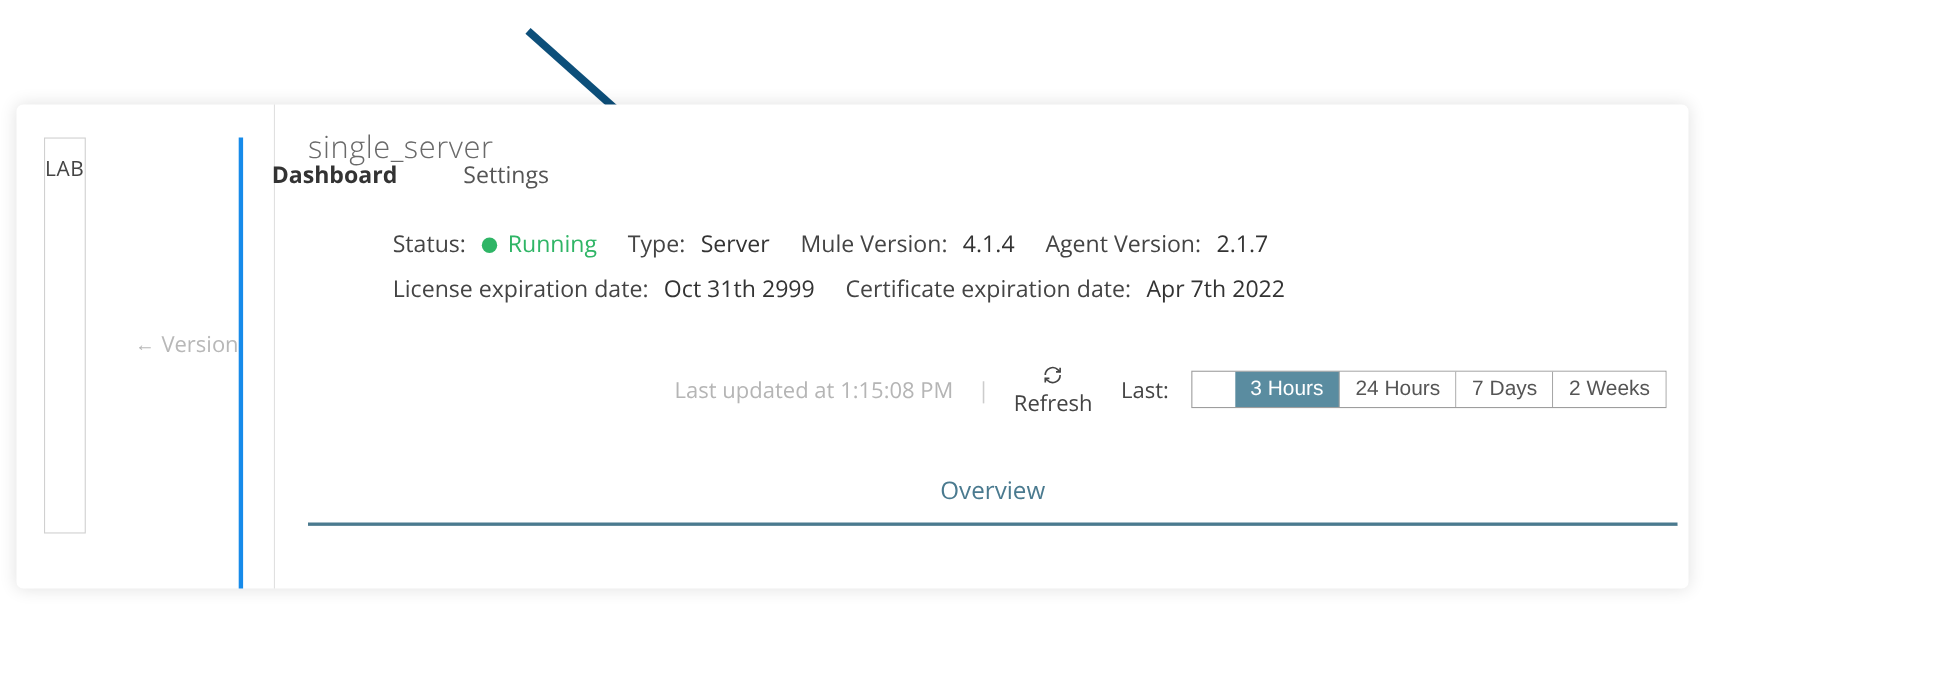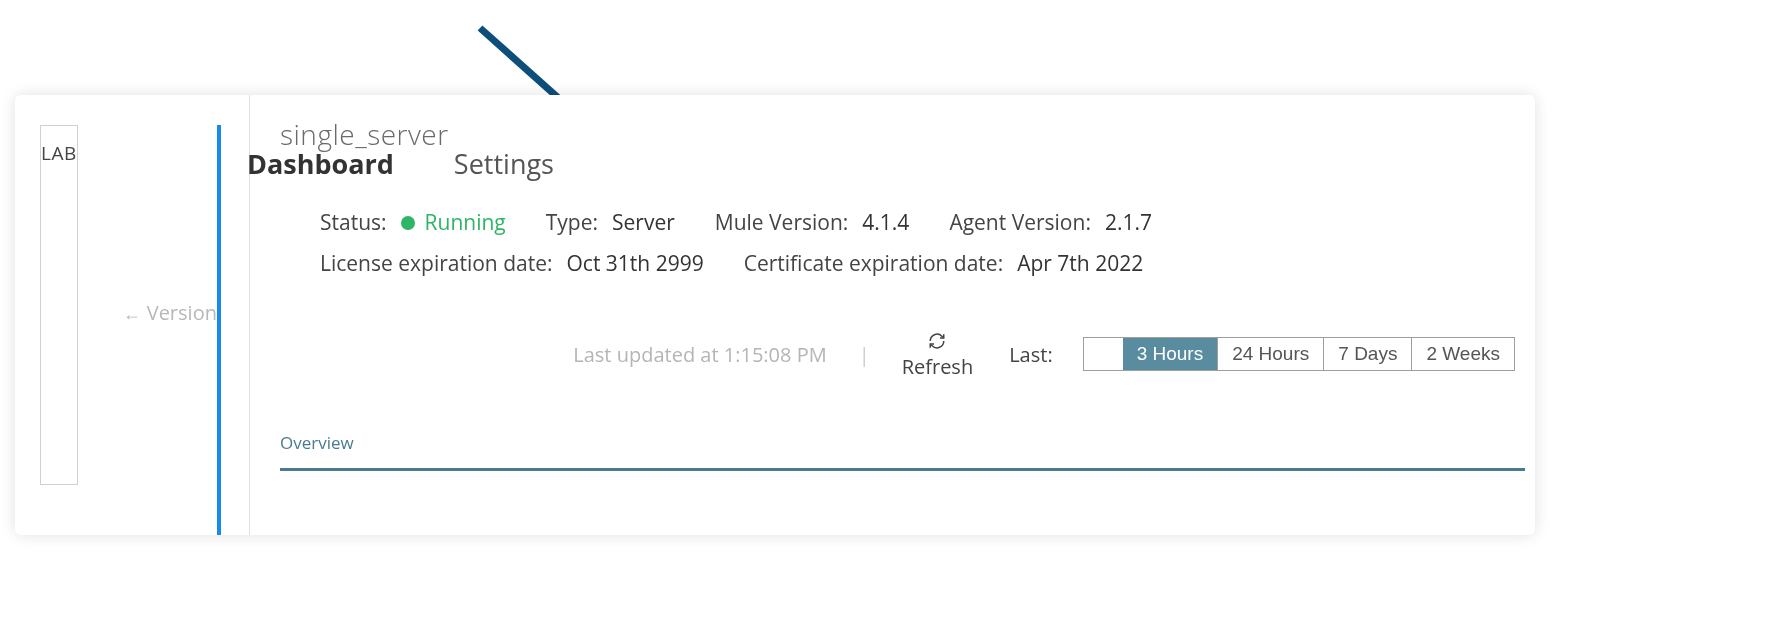--- a/index.html
+++ b/index.html
@@ -49,21 +49,21 @@
       display: flex;
       align-items: center;
       gap: 6px;
       cursor: pointer;
     }
     .back-link .arrow {
       font-size: 18px;
     }
     .nav-item {
       padding: 20px 30px;
-      font-size: 27px;
+      font-size: 21px;
       color: #555;
       cursor: pointer;
     }
     .nav-item.active {
       font-weight: 700;
       color: #333;
       border-left: 4px solid #178bea;
       padding-left: 26px;
     }
     .main {
@@ -79,22 +79,23 @@
     }
     .info-rows {
       margin-left: 40px;
       font-size: 21px;
       color: #444;
       line-height: 1.4;
     }
     .info-row {
       display: flex;
       flex-wrap: wrap;
-      gap: 12px;
+      gap: 0;
       margin-bottom: 12px;
+      margin-left: 37px;
     }
     .info-pair {
       display: inline-flex;
       align-items: center;
       margin-right: 28px;
     }
     .info-label {
       margin-right: 14px;
     }
     .info-value {
@@ -110,21 +111,21 @@
     }
     .status-running {
       color: #2fb566;
       text-align: center;
     }
     .toolbar {
       margin-top: 50px;
       display: flex;
       justify-content: flex-end;
       align-items: center;
-      gap: 30px;
+      gap: 20px;
       padding-right: 10px;
       font-size: 20px;
     }
     .last-updated {
       color: #b5b5b5;
     }
     .refresh-link {
       color: #444;
       display: inline-flex;
       align-items: center;
@@ -170,23 +171,23 @@
       background: #5a8ca0;
       color: #fff;
     }
     .tabs {
       margin-top: 35px;
       display: flex;
       border-bottom: 1px solid #d0d0d0;
     }
     .tab {
       flex: 1;
-      text-align: left;
+      text-align: center;
       padding: 16px 0;
-      font-size: 17px;
+      font-size: 22px;
       color: #a0a0a0;
       cursor: pointer;
       position: relative;
     }
     .tab.active {
       color: #4a7a8f;
     }
     .tab.active::after {
       content: "";
       position: absolute;

